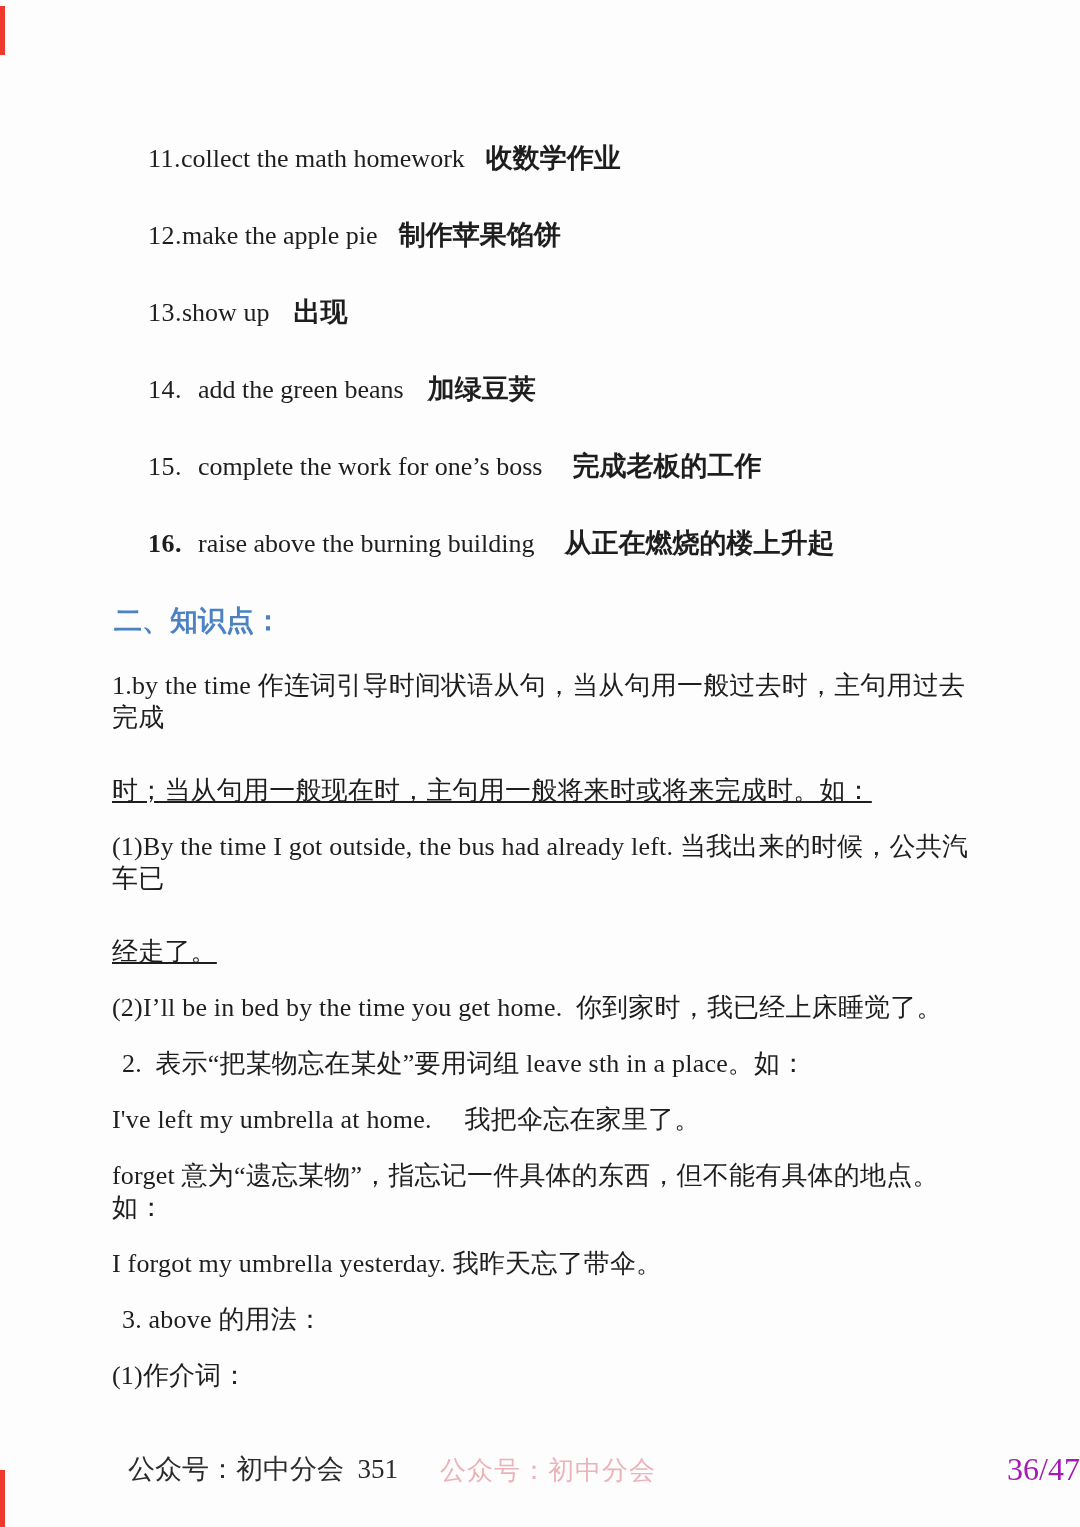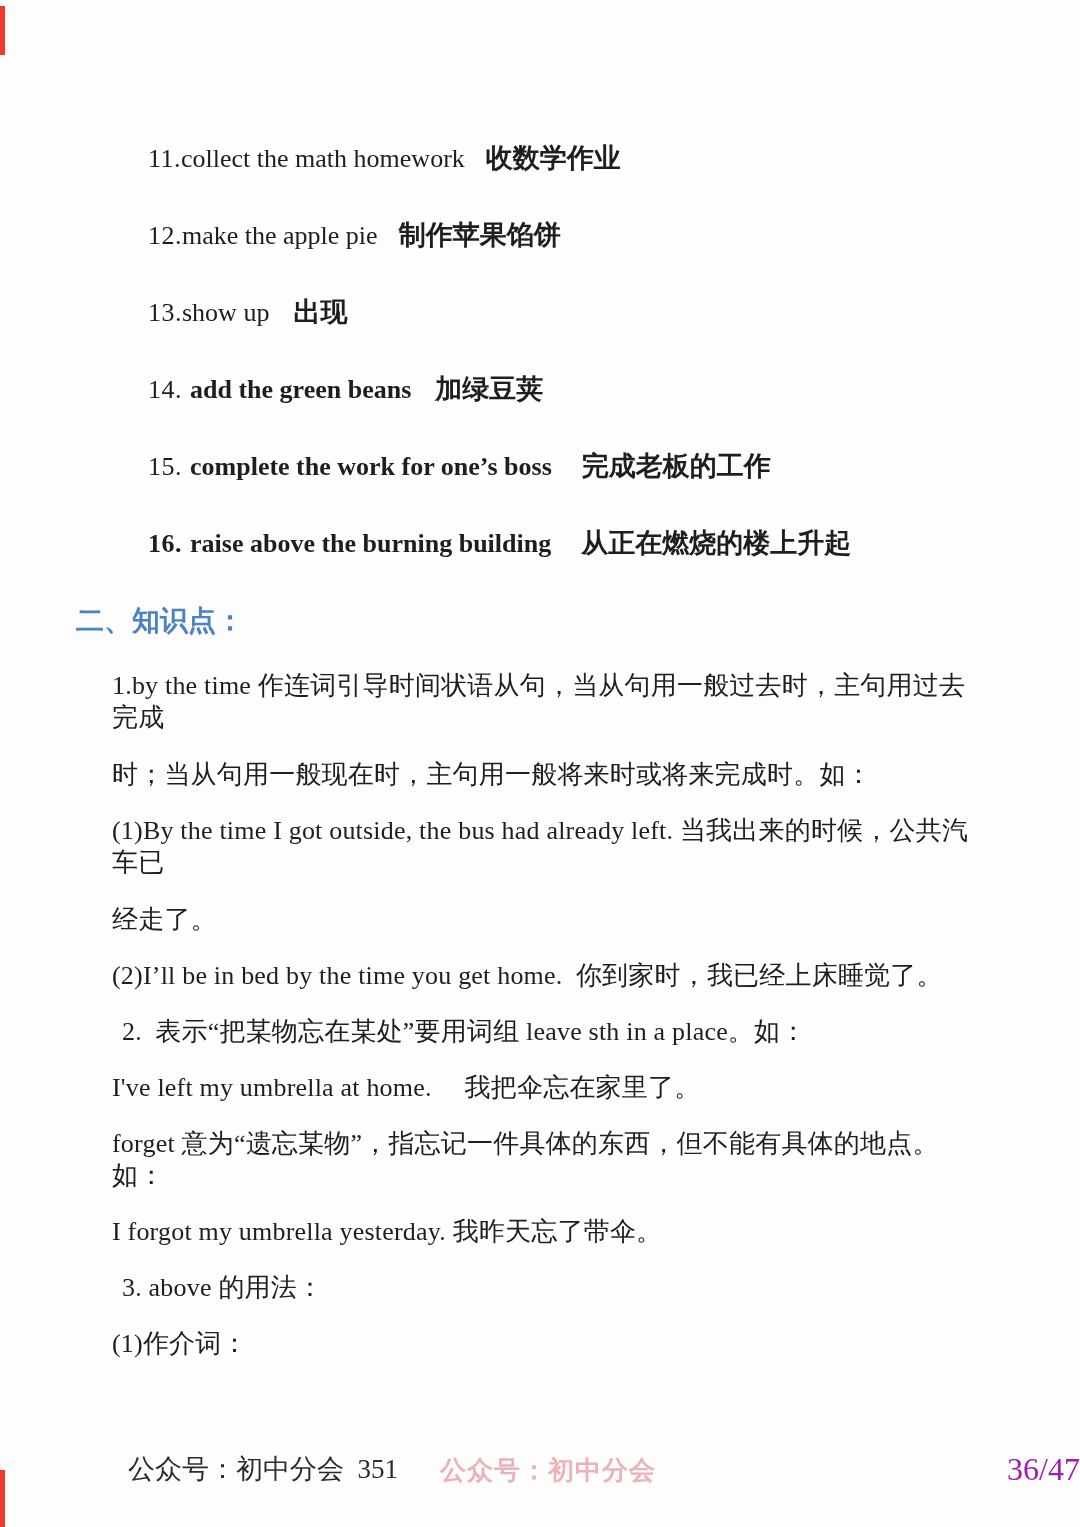--- a/index.html
+++ b/index.html
@@ -21,64 +21,63 @@
 
   
   .phrase-list { padding:143px 60px 0 148px; }
   .phrase-row {
     font-size:26px; line-height:30px;
     margin-bottom:46px;
     white-space:nowrap;
   }
   .phrase-row .num { letter-spacing:0.5px; }
   .phrase-row .num.bold { font-weight:700; }
-  .phrase-row .en-sp { margin-left:8px;font-weight:bold; }
+  .phrase-row .en-sp { margin-left:16px; }
   .phrase-row .zh {
     font-family:"Liberation Sans","DejaVu Sans",sans-serif;
     font-weight:600;
     font-size:27px;
   }
   .gap-s { margin-left:24px; }
   .gap-m { margin-left:21px; }
   .gap-l { margin-left:30px; }
 
   
   .section-heading {
-    margin:38px 0 0 76px;
+    margin:38px 0 0 114px;
     font-size:28px; line-height:32px;
     font-weight:700;
     color:#4c82c2;
     font-family:"Liberation Sans","DejaVu Sans",sans-serif;
   }
 
   
   .knowledge { padding:33px 95px 0 112px; }
   .kp-line {
     font-size:26px; line-height:32px;
     letter-spacing:0.2px;
   }
-  .kp-line.cont { margin-top:25px; }   
+  .kp-line.cont { margin-top:41px;text-decoration:underline; }   
   .kp-line.para { margin-top:24px; }   
   .kp-line.indent { margin-left:10px; }
 
   
   .footer { position:absolute; left:0; right:0; top:1452px; height:45px; }
   .footer-left {
     position:absolute; left:128px; top:0;
     font-size:27px; line-height:34px; color:#2b2b2b;
   }
   .footer-watermark {
     position:absolute; left:16px; right:0; top:3px;
     text-align:center;
     font-size:26px; line-height:30px;
     color:#e79aa2; opacity:0.75;
     letter-spacing:1px;
     z-index:1;
     font-family:"Liberation Sans","DejaVu Sans",sans-serif;
-    font-weight:bold;
   }
   .footer-page {
     position:absolute; left:0; right:0; top:0;
     text-align:right;
     font-size:32px; line-height:34px;
     color:#a21caf;
     z-index:2;
   }
 </style>
 </head>

